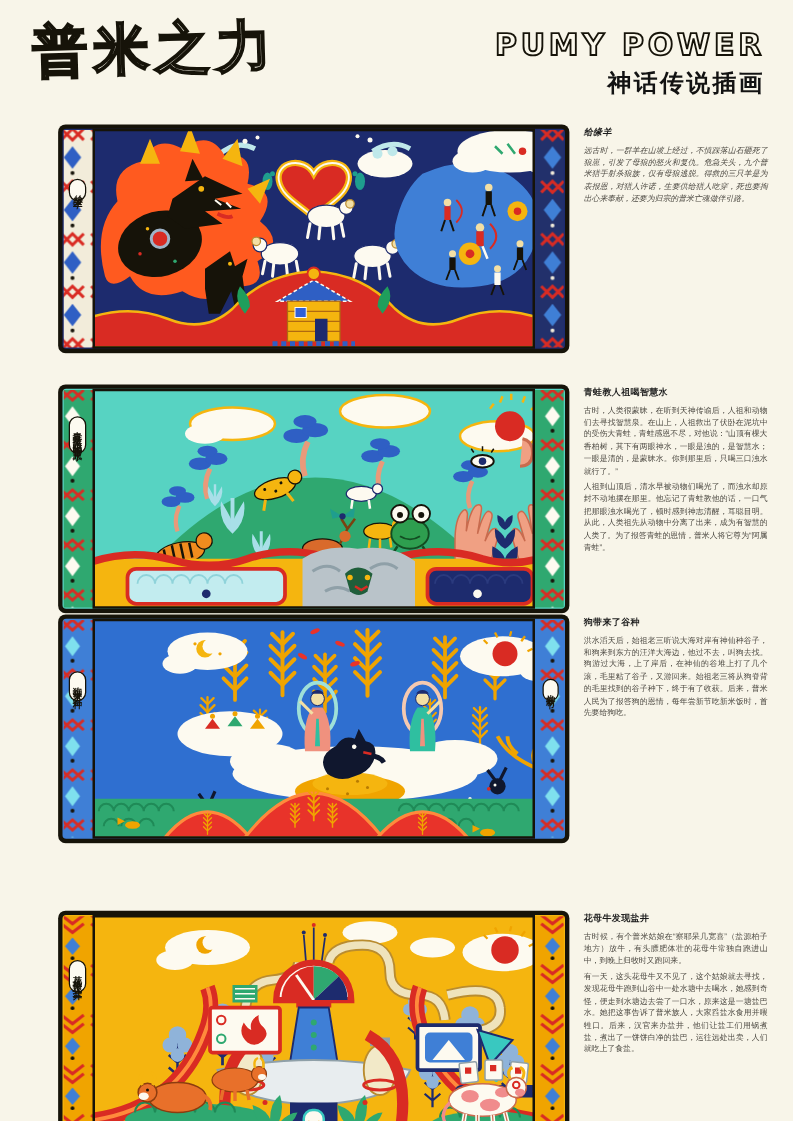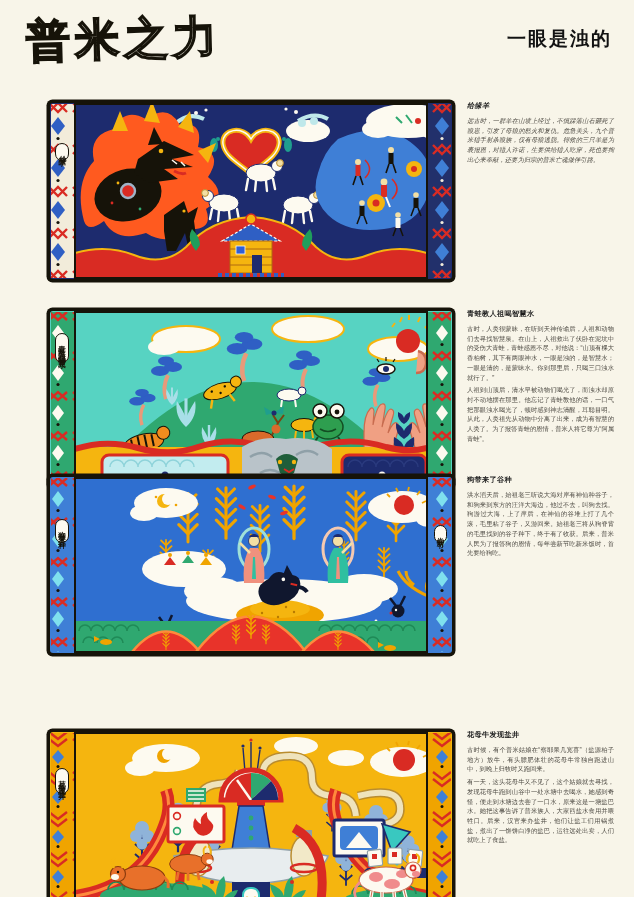--- a/index.html
+++ b/index.html
@@ -21,21 +21,21 @@
     position:absolute; left:26px; top:10px;
     font-size:44px; letter-spacing:5px;
     transform:rotate(-1.5deg);
   }
   .hdr-right { position:absolute; right:22px; top:22px; text-align:right; }
   .title-en { font-size:24px; letter-spacing:3px; -webkit-text-stroke:1.5px #161309; }
   .subtitle { font-size:19px; font-weight:900; color:#121212; margin-top:4px; letter-spacing:2px; }
 
   
   .row { position:absolute; left:46px; width:568px; height:184px; }
-  #row1 { top:99px;font-style:italic; } #row2 { top:295px;margin-top:12px; } #row3 { top:473px;font-family:Liberation Serif, serif; } #row4 { top:728px; }
+  #row1 { top:99px;font-style:italic; } #row2 { top:295px;margin-top:12px; } #row3 { top:491px;font-family:Liberation Serif, serif; } #row4 { top:728px; }
   .panel { position:absolute; left:0; top:0; width:410px; height:184px; }
   .panel svg { display:block; width:410px; height:184px; }
 
   .vlabel {
     position:absolute; z-index:2;
     background:#fdfaf0;
     border:1.5px solid #161309;
     border-radius:8px;
     writing-mode:vertical-rl; text-orientation:upright;
     font-size:7.5px; font-weight:700; color:#161309;
@@ -52,21 +52,22 @@
 
   .story { position:absolute; left:421px; top:2px; width:147px; }
   .story h3 { font-size:7.2px; font-weight:700; color:#1c1c1c; margin-bottom:5px; letter-spacing:.3px; }
   .story p  { font-size:6.3px; line-height:9.7px; color:#4d4a43; text-align:justify; margin-bottom:3px; }
 </style>
 </head>
 <body>
 
 <div class="title-cn bubble">普米之力</div>
 <div class="hdr-right">
-  <div class="subtitle">一眼是浊的</div>
+  <div class="title-en bubble">PUMY POWER</div>
+  <div class="subtitle">神话传说插画</div>
 </div>
 
 <section class="row" id="row1">
   <div class="panel">
     <svg viewBox="0 0 410 184">
       <defs>
         <pattern id="aL" width="24" height="42" patternUnits="userSpaceOnUse">
           <rect width="24" height="42" fill="#f2ecda"></rect>
           <path d="M3,4 L12,13 L21,4 M3,13 L12,4 L21,13" stroke="#d92b23" stroke-width="2.4" fill="none"></path>
           <path d="M12,18 L19,27 L12,36 L5,27 Z" fill="#2f5fc4"></path>

